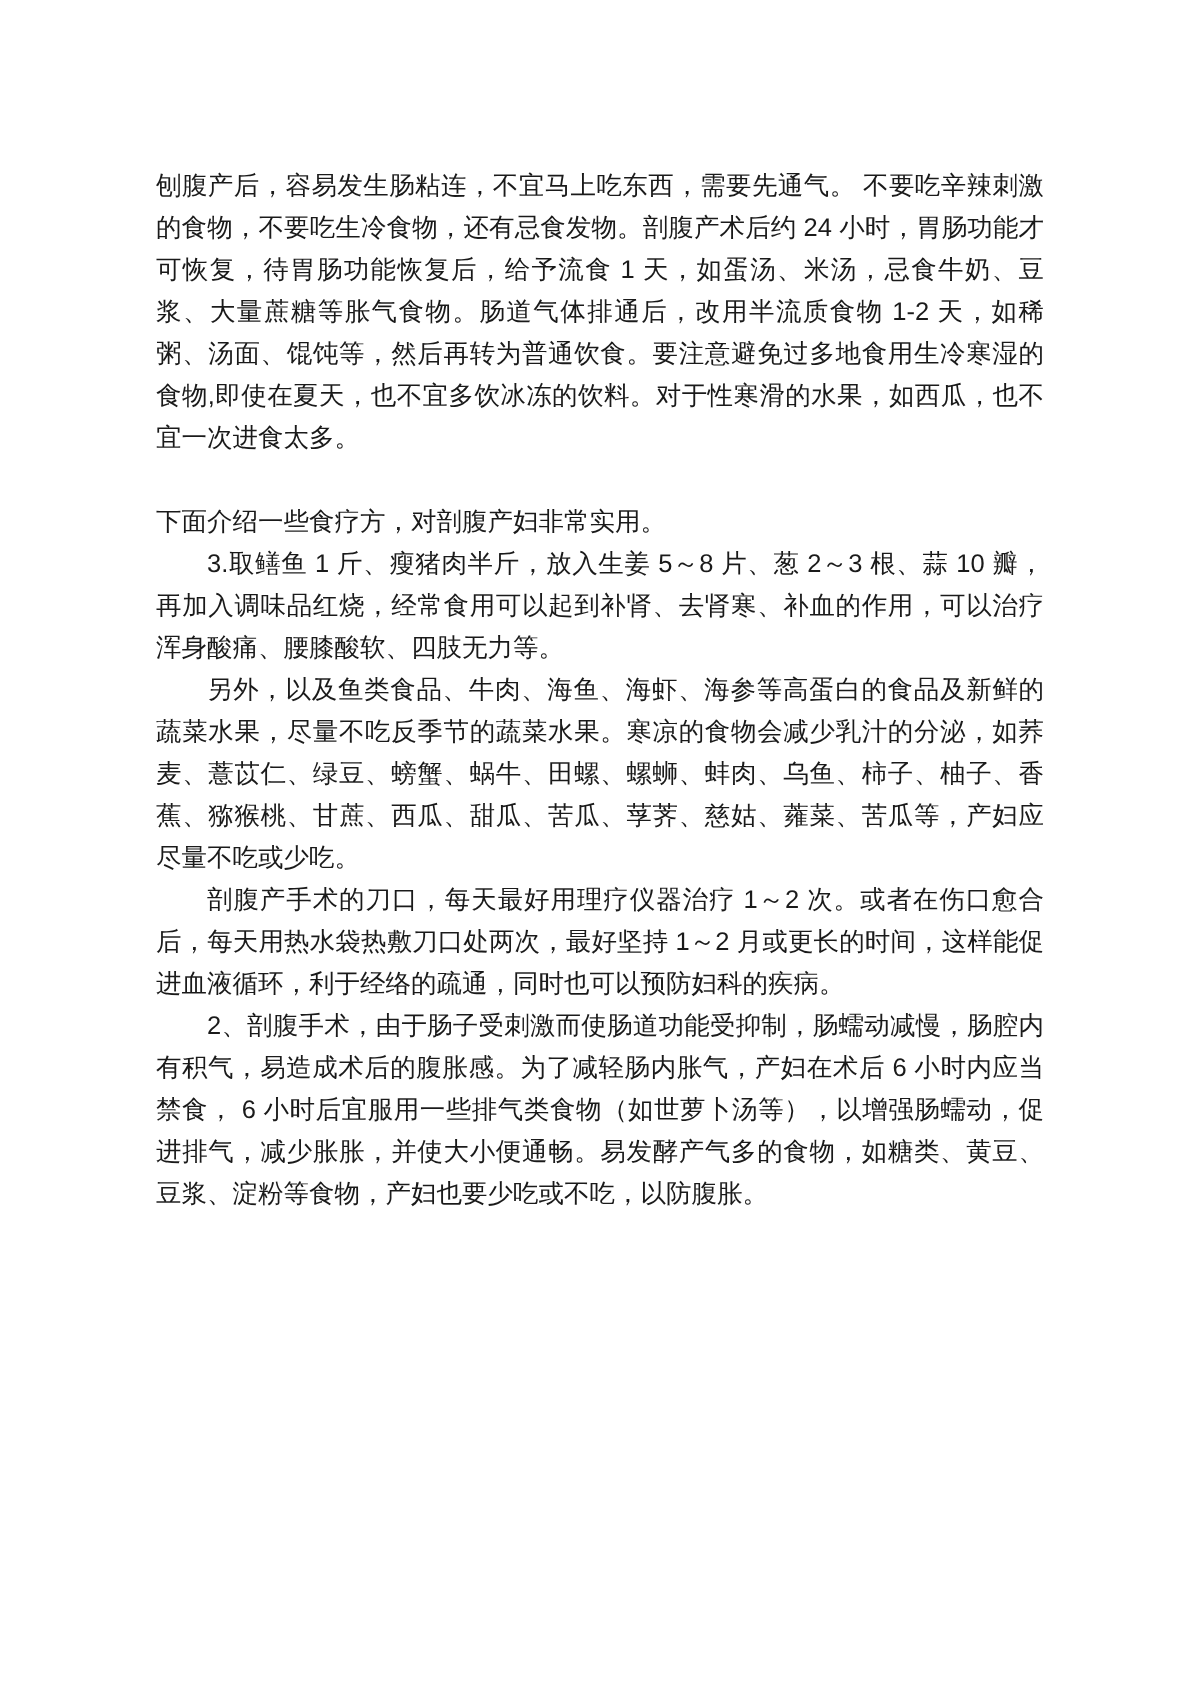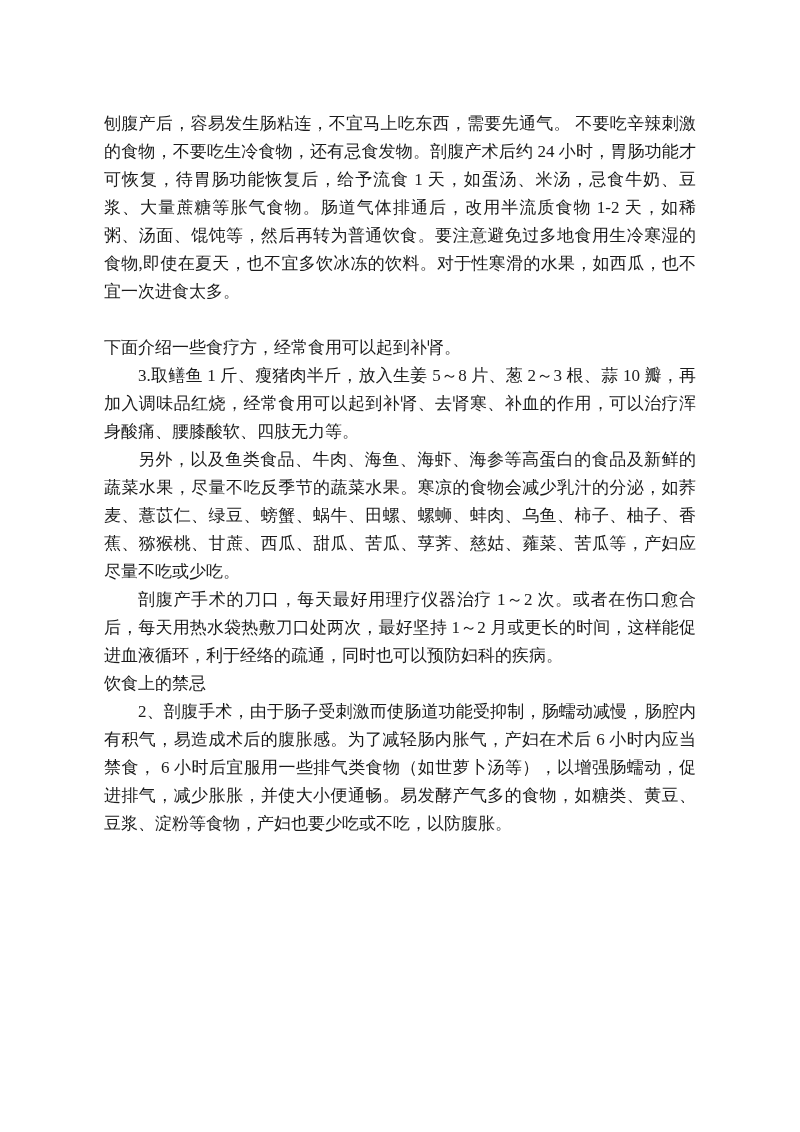--- a/index.html
+++ b/index.html
@@ -6,21 +6,21 @@
     margin: 0;
     padding: 0;
     background: #ffffff;
   }
   .page {
     position: relative;
     width: 740px;
     height: 1132px;
     background: #ffffff;
     overflow: hidden;
-    font-family: Liberation Serif, serif;
+    font-family: Liberation Sans, sans-serif;
   }
   .doc-body {
     position: absolute;
     left: 104px;
     top: 110px;
     width: 592px;
     color: #1a1a1a;
     font-size: 17px;
     line-height: 28px;
   }
@@ -35,20 +35,19 @@
   .para.space-before {
     margin-top: 28px;
   }
 </style>
 </head>
 <body>
 
 <div class="page" style="background: rgb(255, 255, 255);">
   <div class="doc-body" style="color: rgb(26, 26, 26);">
       <p class="para">刨腹产后，容易发生肠粘连，不宜马上吃东西，需要先通气。 不要吃辛辣刺激的食物，不要吃生冷食物，还有忌食发物。剖腹产术后约 24 小时，胃肠功能才可恢复，待胃肠功能恢复后，给予流食 1 天，如蛋汤、米汤，忌食牛奶、豆浆、大量蔗糖等胀气食物。肠道气体排通后，改用半流质食物 1-2 天，如稀粥、汤面、馄饨等，然后再转为普通饮食。要注意避免过多地食用生冷寒湿的食物,即使在夏天，也不宜多饮冰冻的饮料。对于性寒滑的水果，如西瓜，也不宜一次进食太多。</p>
-      <p class="para space-before">下面介绍一些食疗方，经常食用可以起到补肾。</p>
+      <p class="para space-before">下面介绍一些食疗方，对剖腹产妇非常实用。</p>
       <p class="para indent">3.取鳝鱼 1 斤、瘦猪肉半斤，放入生姜 5～8 片、葱 2～3 根、蒜 10 瓣，再加入调味品红烧，经常食用可以起到补肾、去肾寒、补血的作用，可以治疗浑身酸痛、腰膝酸软、四肢无力等。</p>
       <p class="para indent">另外，以及鱼类食品、牛肉、海鱼、海虾、海参等高蛋白的食品及新鲜的蔬菜水果，尽量不吃反季节的蔬菜水果。寒凉的食物会减少乳汁的分泌，如荞麦、薏苡仁、绿豆、螃蟹、蜗牛、田螺、螺蛳、蚌肉、乌鱼、柿子、柚子、香蕉、猕猴桃、甘蔗、西瓜、甜瓜、苦瓜、莩荠、慈姑、蕹菜、苦瓜等，产妇应尽量不吃或少吃。</p>
       <p class="para indent">剖腹产手术的刀口，每天最好用理疗仪器治疗 1～2 次。或者在伤口愈合后，每天用热水袋热敷刀口处两次，最好坚持 1～2 月或更长的时间，这样能促进血液循环，利于经络的疏通，同时也可以预防妇科的疾病。</p>
-      <p class="para">饮食上的禁忌</p>
       <p class="para indent">2、剖腹手术，由于肠子受刺激而使肠道功能受抑制，肠蠕动减慢，肠腔内有积气，易造成术后的腹胀感。为了减轻肠内胀气，产妇在术后 6 小时内应当禁食， 6 小时后宜服用一些排气类食物（如世萝卜汤等），以增强肠蠕动，促进排气，减少胀胀，并使大小便通畅。易发酵产气多的食物，如糖类、黄豆、豆浆、淀粉等食物，产妇也要少吃或不吃，以防腹胀。</p>
     </div>
 </div>
 
 </body></html>

